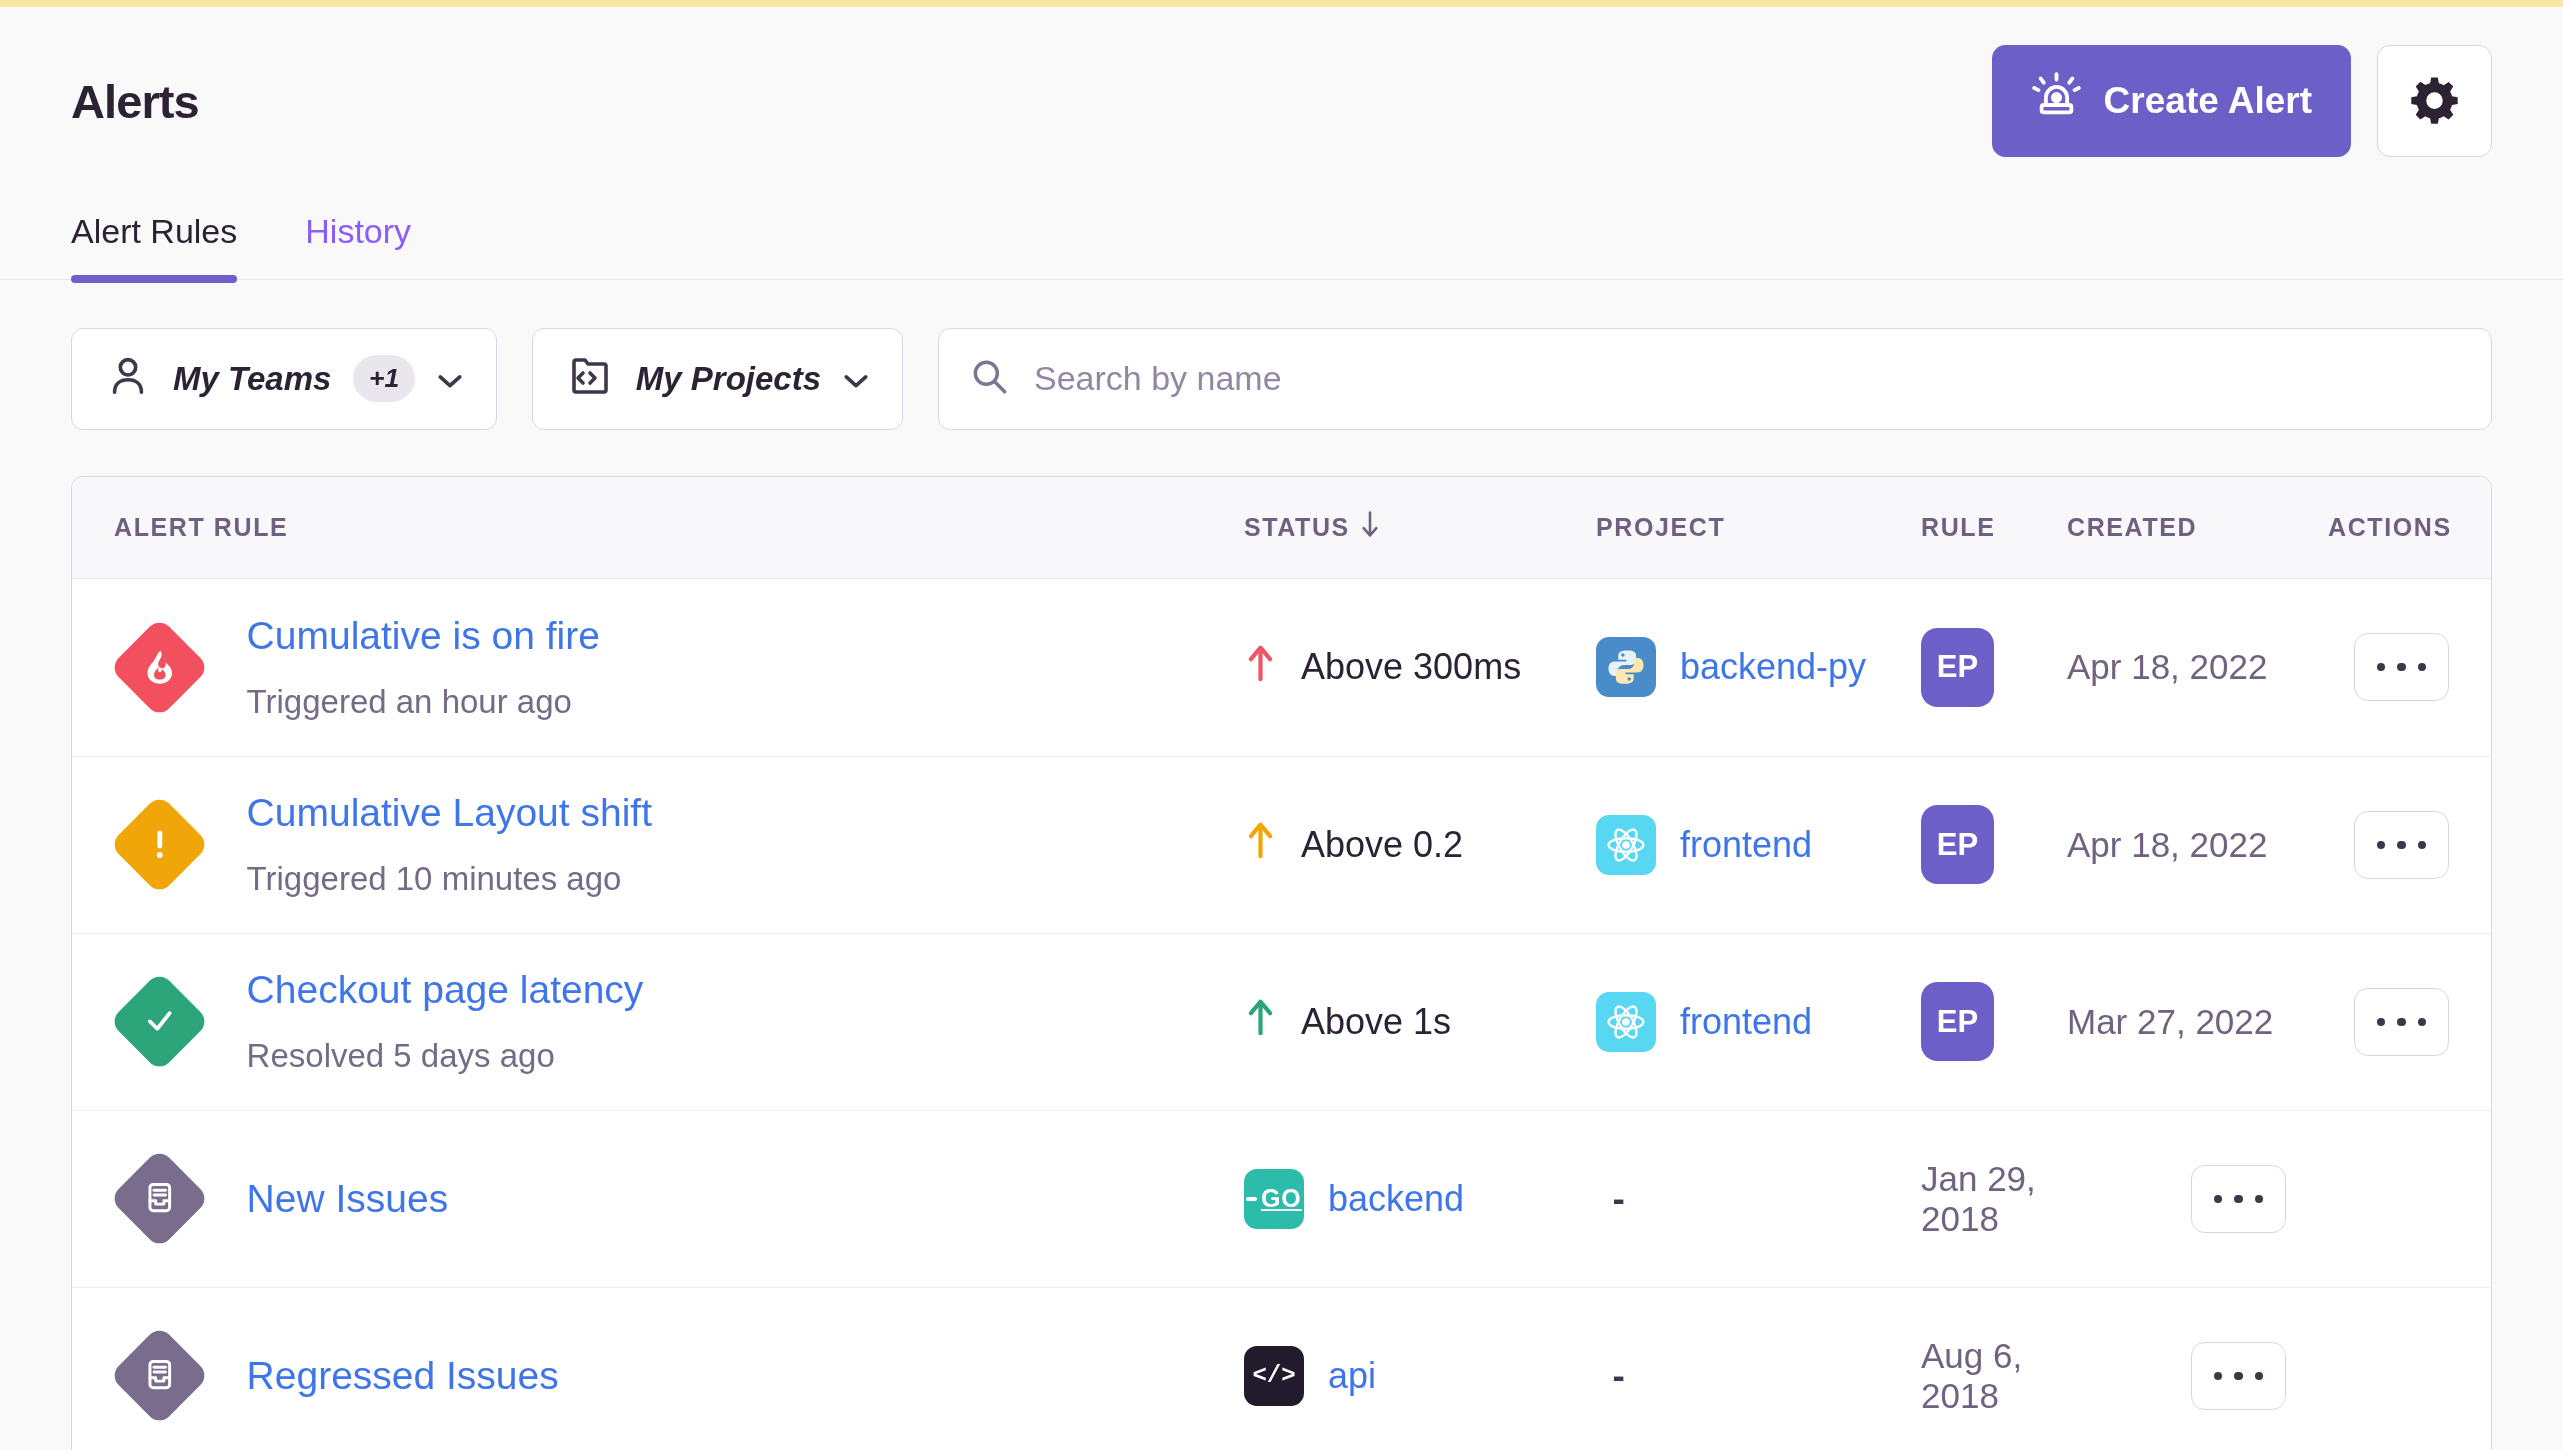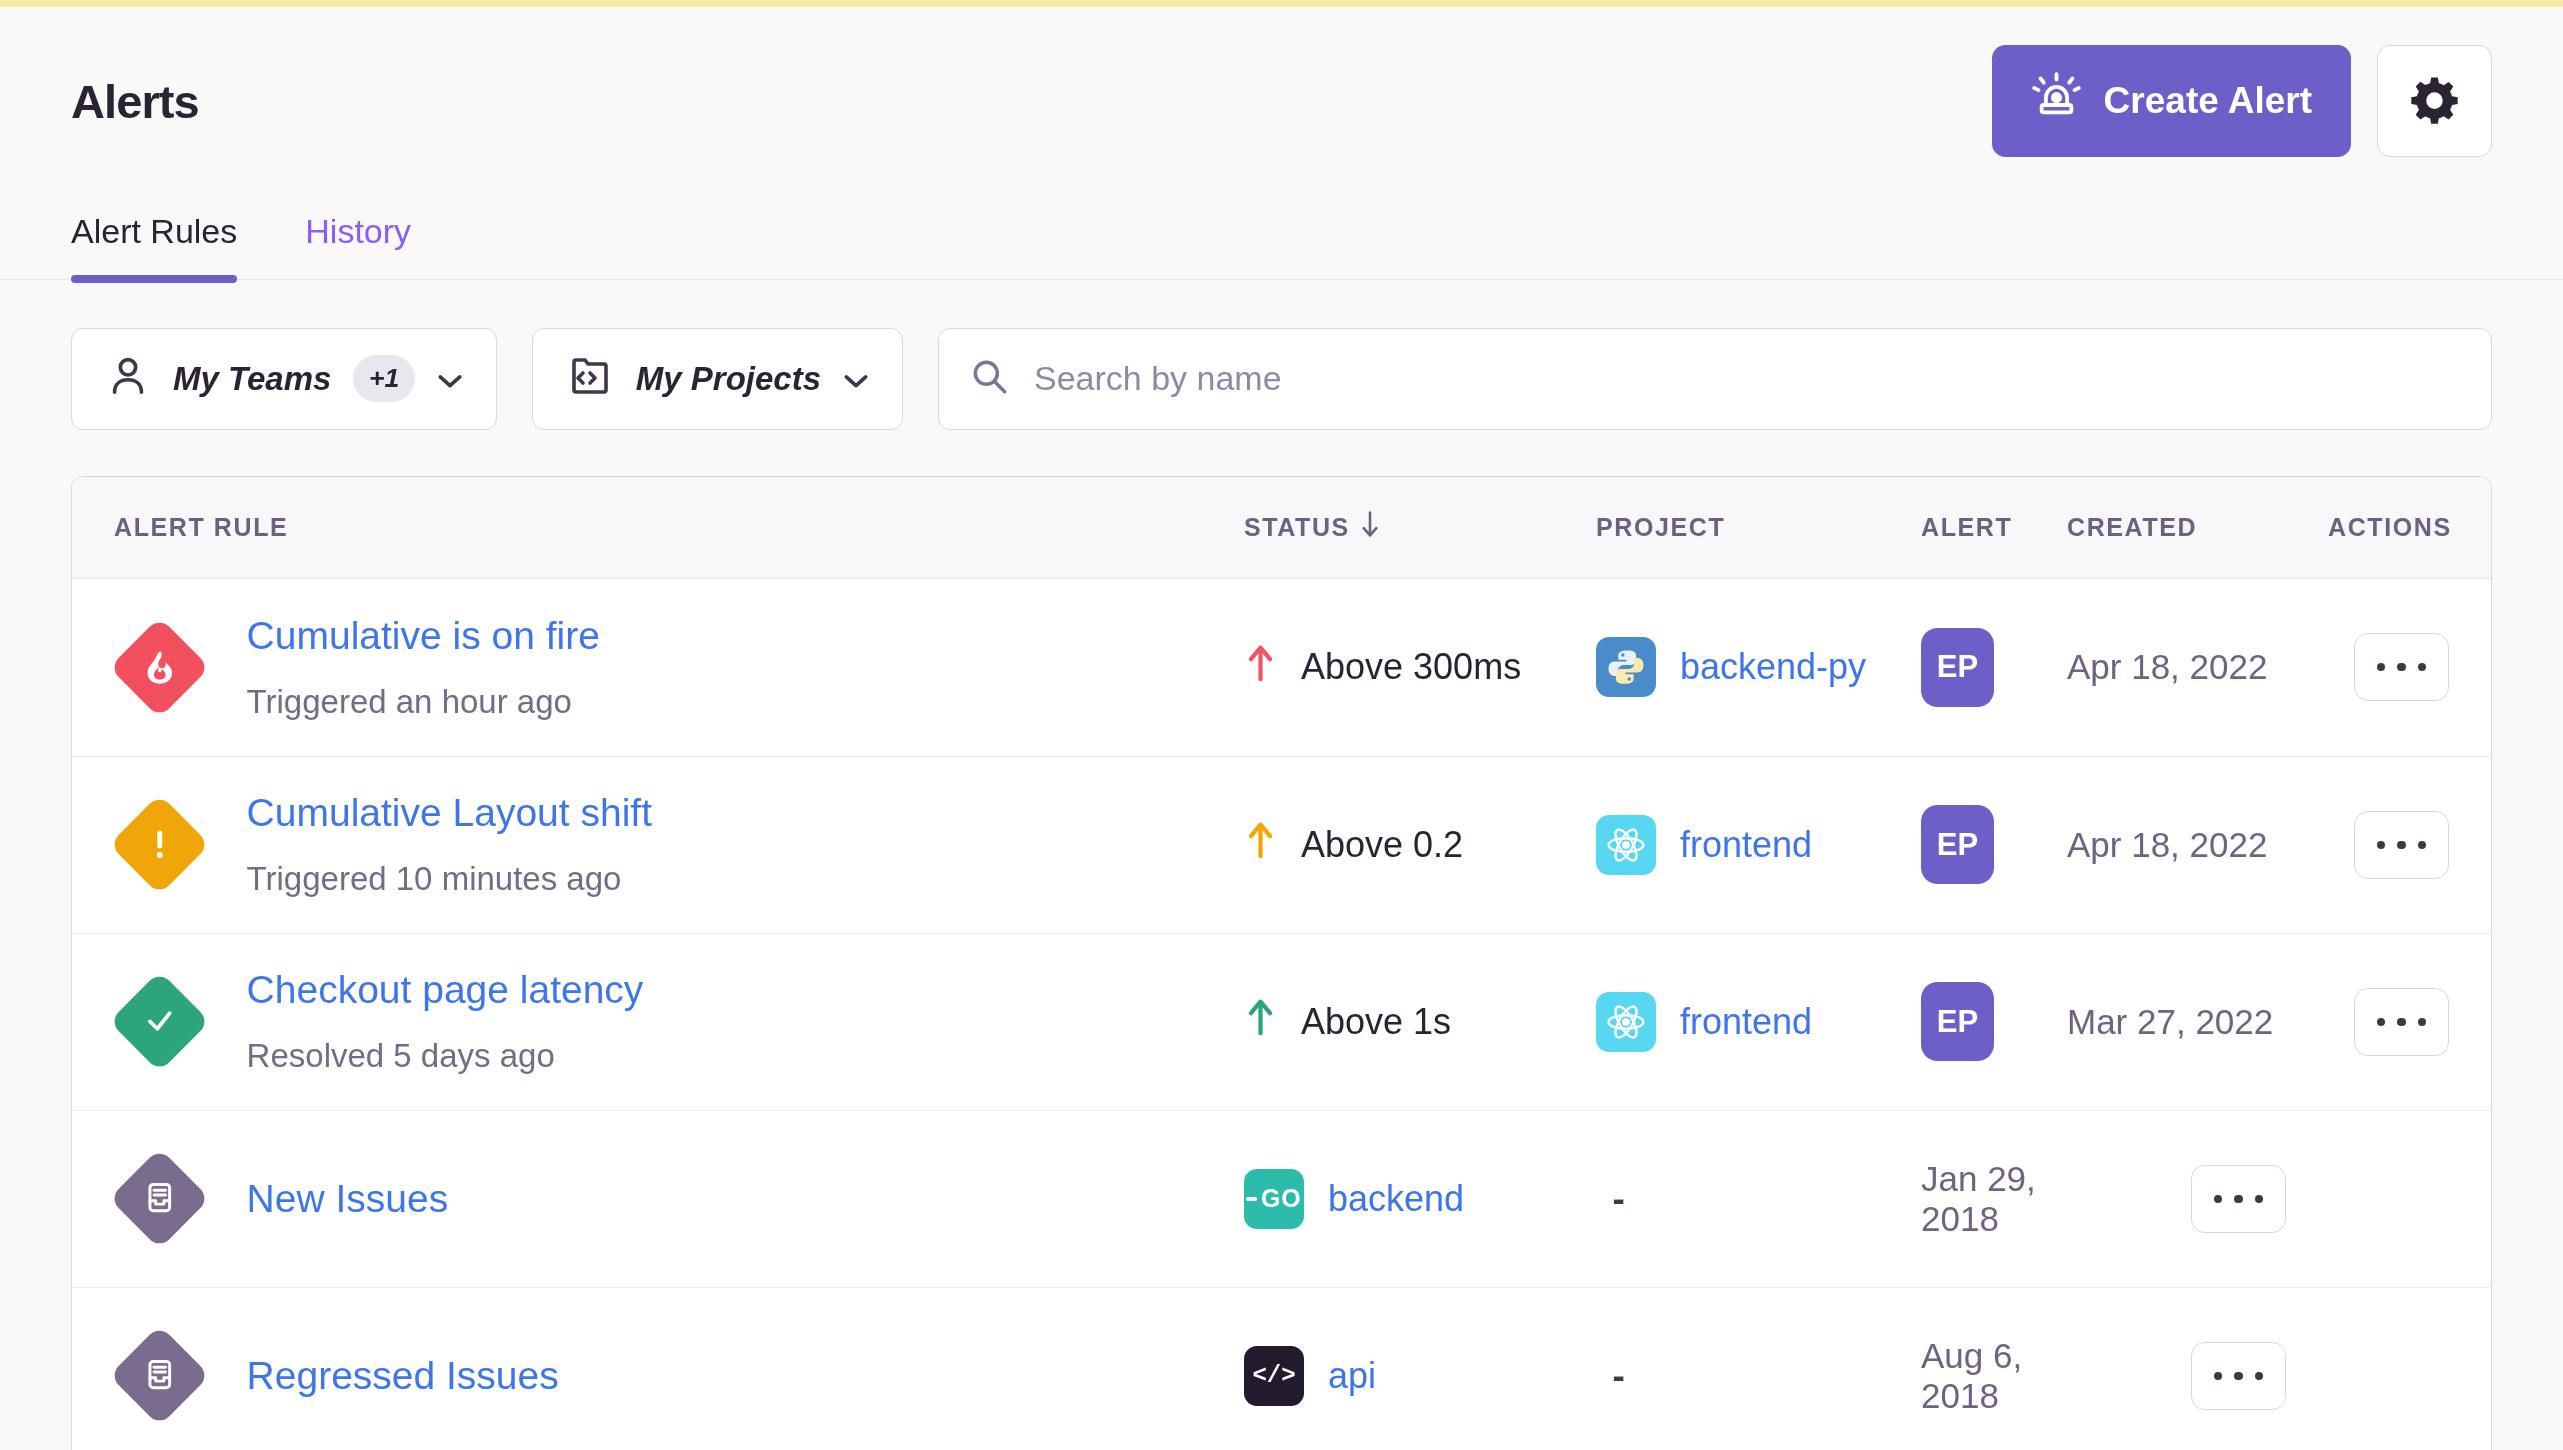--- a/index.html
+++ b/index.html
@@ -60,21 +60,21 @@
     align-items:center; justify-content:center; color:#fff; }
   .proj-name { color:#3e76e9; cursor:pointer; }
   .team-badge { width:73px; height:79px; border-radius:16.5px; background:#6c5fc7; color:#fff;
     display:flex; align-items:center; justify-content:center; font-size:31px; font-weight:600; }
   .team-dash { font-size:37px; font-weight:600; color:#3f3649; padding-left:16.5px; }
   .c-created { font-size:35px; color:#71627f; }
   .c-actions { justify-self:end; padding-right:42px; }
   .dots-btn { width:95px; height:68px; background:#fff; border:1.8px solid #d9d3e0; border-radius:13.7px;
     display:flex; align-items:center; justify-content:center; gap:12px; cursor:pointer; }
   .dots-btn i { width:8.2px; height:8.2px; border-radius:50%; background:#3f3649; }
-  .go-txt { font-size:25px; font-weight:700; letter-spacing:0.9px; display:flex; align-items:center; }
+  .go-txt { font-size:25px; font-weight:700; letter-spacing:0.9px; display:flex; align-items:center;text-decoration:underline; }
   .go-dash { display:inline-block; width:11px; height:3.7px; background:#fff; margin-right:3.7px; border-radius:1.8px; }
   .api-txt { font-family:"Liberation Mono",monospace; font-size:24px; font-weight:700; }
 </style>
 </head>
 <body>
 
 <div class="topbar"></div>
 
 <div class="page">
 
@@ -165,21 +165,21 @@
           <span>STATUS</span>
           <span><svg width="22" height="31" viewBox="0 0 24 34" fill="none" stroke="#6f6080" stroke-width="2.8" stroke-linecap="round" stroke-linejoin="round">
               <line x1="12" y1="4" x2="12" y2="28"></line>
               <polyline points="5,21 12,29 19,21"></polyline>
             </svg></span>
         </div>
         <div class="th">
           <span>PROJECT</span>
         </div>
         <div class="th">
-          <span>ALERT</span>
+          <span>RULE</span>
         </div>
         <div class="th">
           <span>CREATED</span>
         </div>
         <div class="th last">
           <span>ACTIONS</span>
         </div>
       </div>
     <div id="tbody">
   <div class="grid trow">

